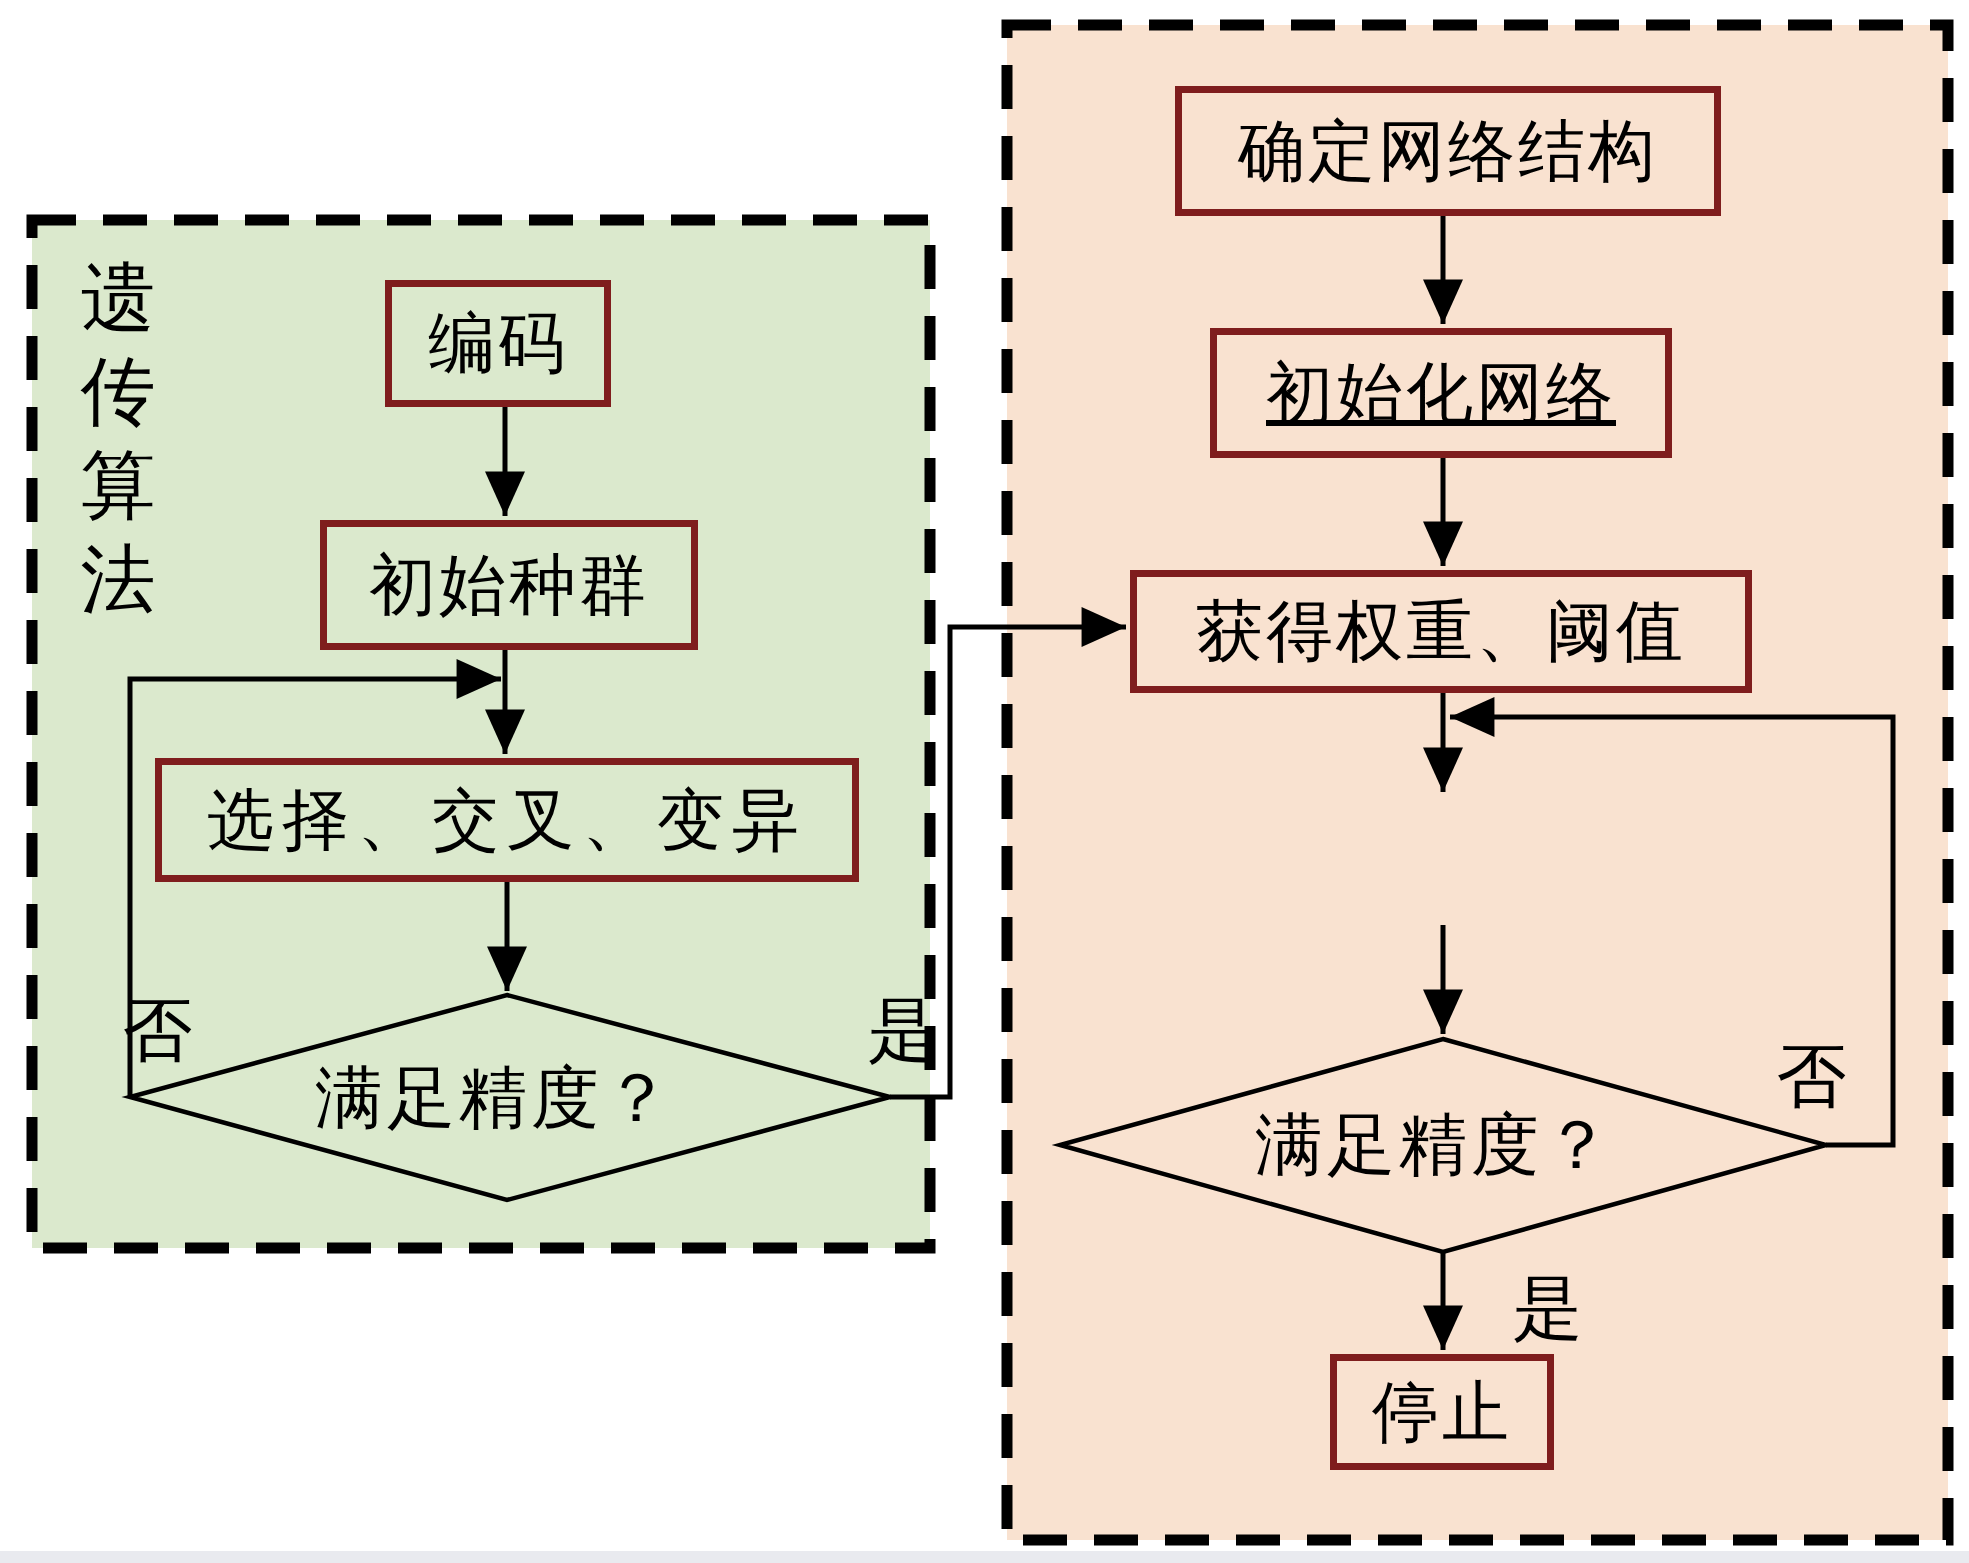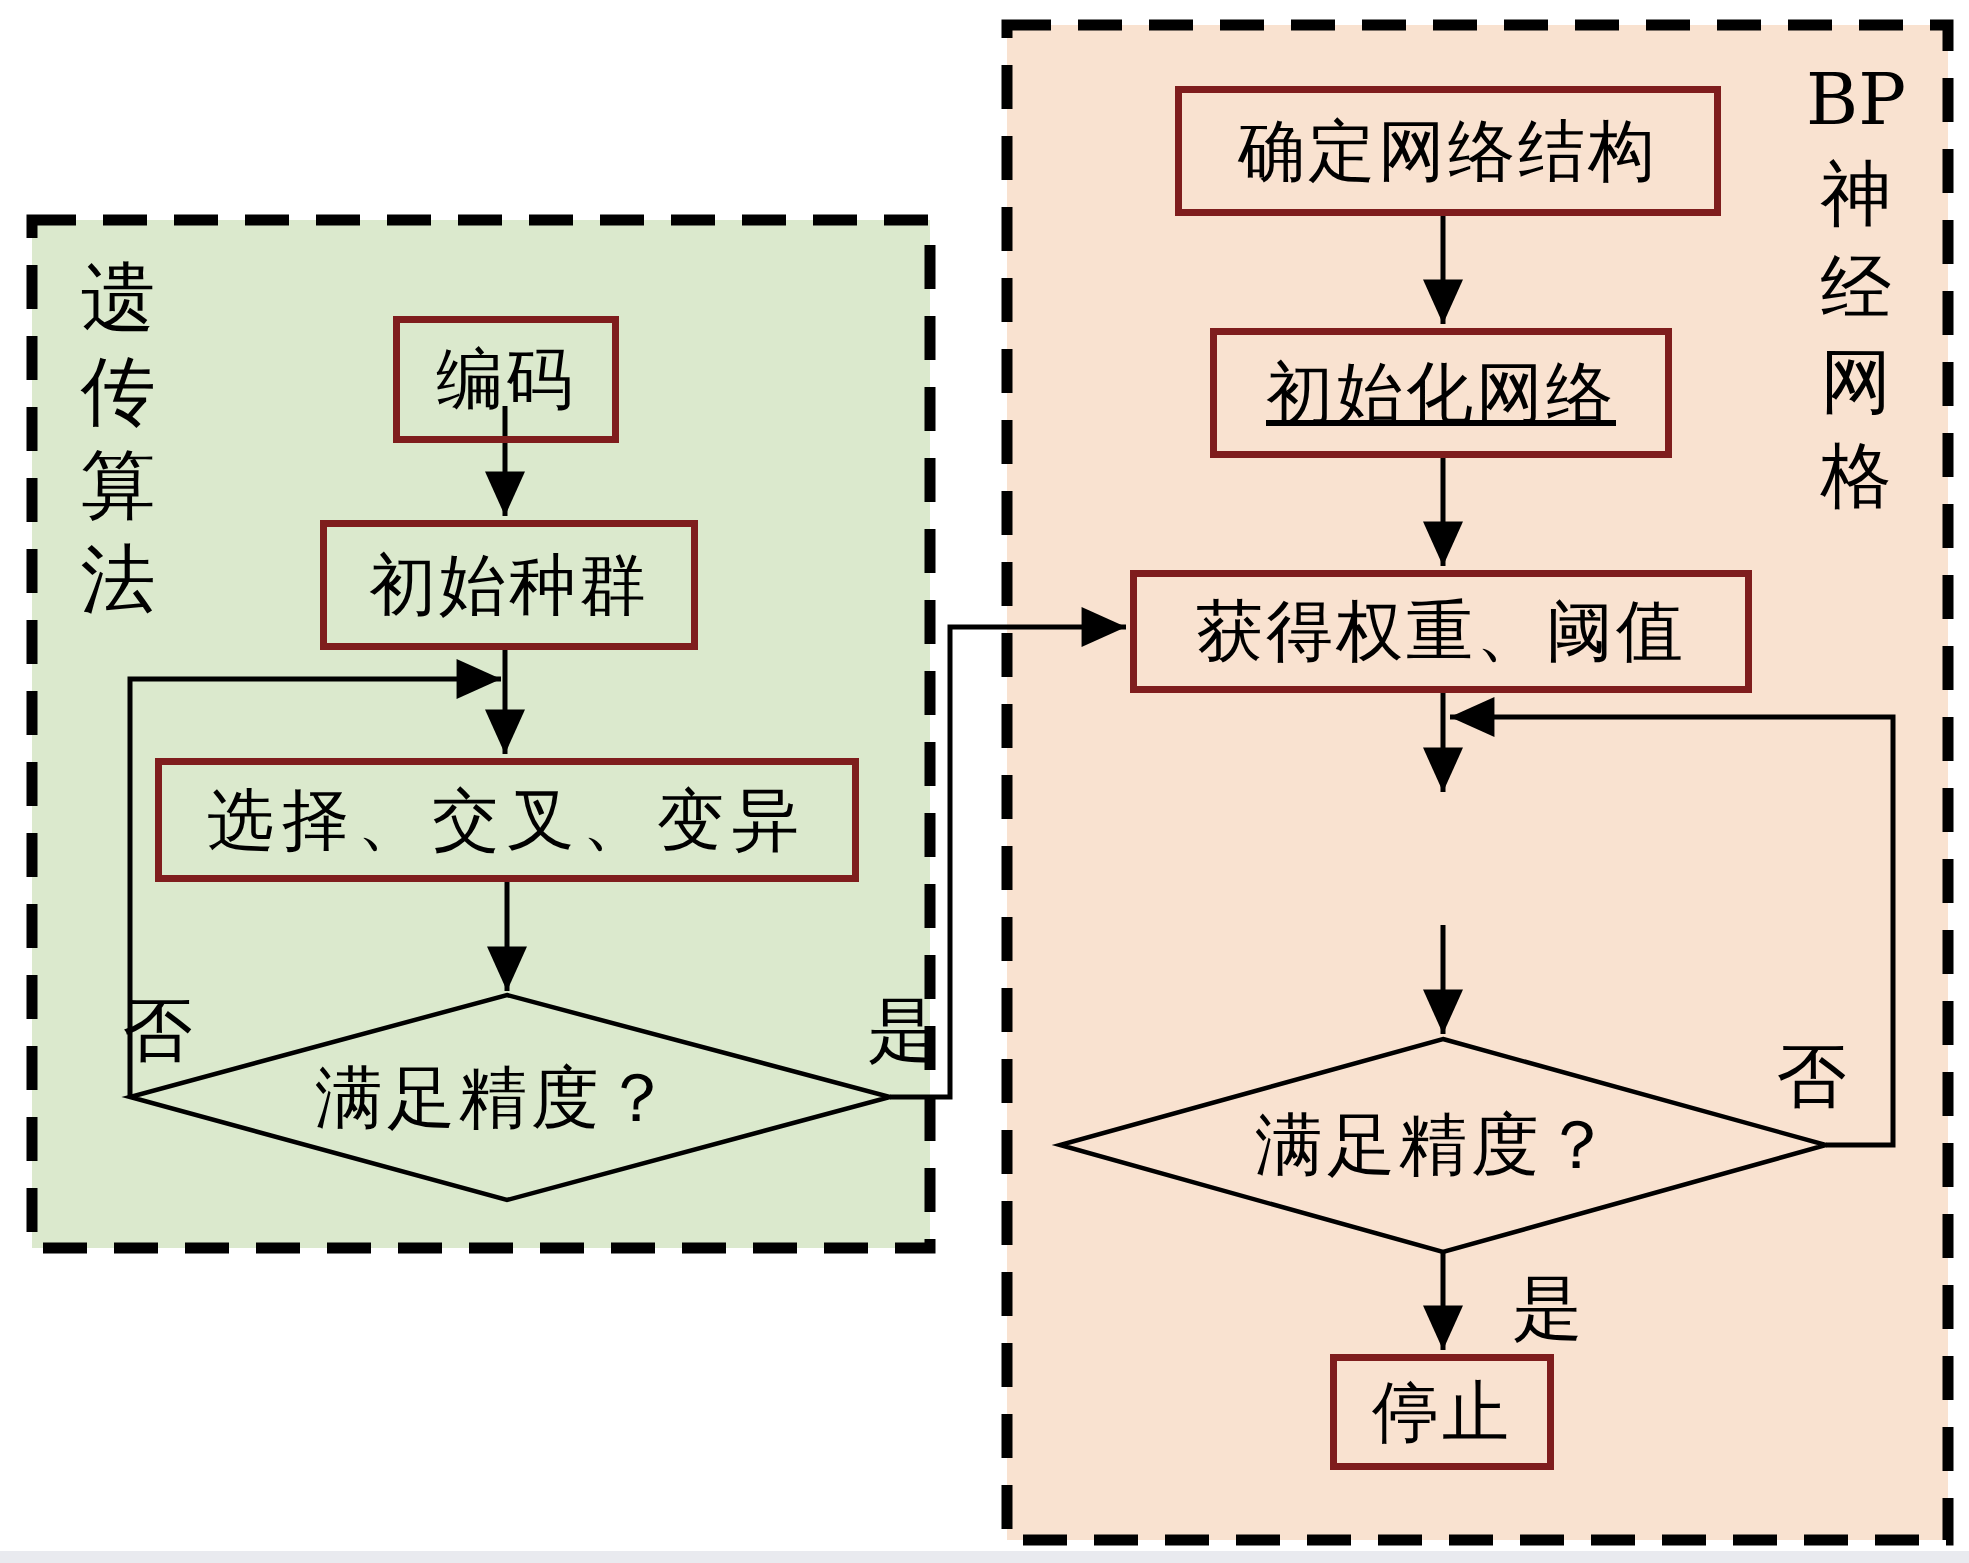--- a/index.html
+++ b/index.html
@@ -77,39 +77,32 @@
     <polygon points="1443,1039 1826,1145 1443,1252 1060,1145" fill="#f9e2d0" stroke="#000" stroke-width="4.5"></polygon>
   </svg>
 
   <div class="vtitle" style="left:66px;top:250px;">
     <div class="vchar">遗</div>
     <div class="vchar">传</div>
     <div class="vchar">算</div>
     <div class="vchar">法</div>
   </div>
 
-  <div class="node" style="left:393px;top:280px;width:226px;height:127px;margin-top:36px;">编码</div>
+  <div class="node" style="left:385px;top:280px;width:226px;height:127px;">编码</div>
 
   <div class="node" style="left:320px;top:520px;width:378px;height:130px;">初始种群</div>
 
   <div class="node" style="left:155px;top:758px;width:704px;height:124px;letter-spacing:8px;">选择、交叉、变异</div>
 
   <div class="decision-text" style="left:255px;top:1059px;width:480px;height:78px;">满足精度？</div>
 
   <div class="flabel" style="left:110px;top:988px;width:95px;height:84px;">否</div>
 
   <div class="flabel" style="left:855px;top:988px;width:95px;height:84px;">是</div>
 
-  <div class="vtitle bp" style="left:1804px;top:52px;">
-    <div class="vchar">BP</div>
-    <div class="vchar">神</div>
-    <div class="vchar">经</div>
-    <div class="vchar">网</div>
-    <div class="vchar">格</div>
-  </div>
 
   <div class="node" style="left:1175px;top:86px;width:546px;height:130px;">确定网络结构</div>
 
   <div class="node" style="left:1210px;top:328px;width:462px;height:130px;text-decoration:underline;">初始化网络</div>
 
   <div class="node" style="left:1130px;top:570px;width:622px;height:123px;text-align:center;">获得权重、阈值</div>
 
 
   <div class="decision-text" style="left:1195px;top:1106px;width:480px;height:78px;">满足精度？</div>
 

